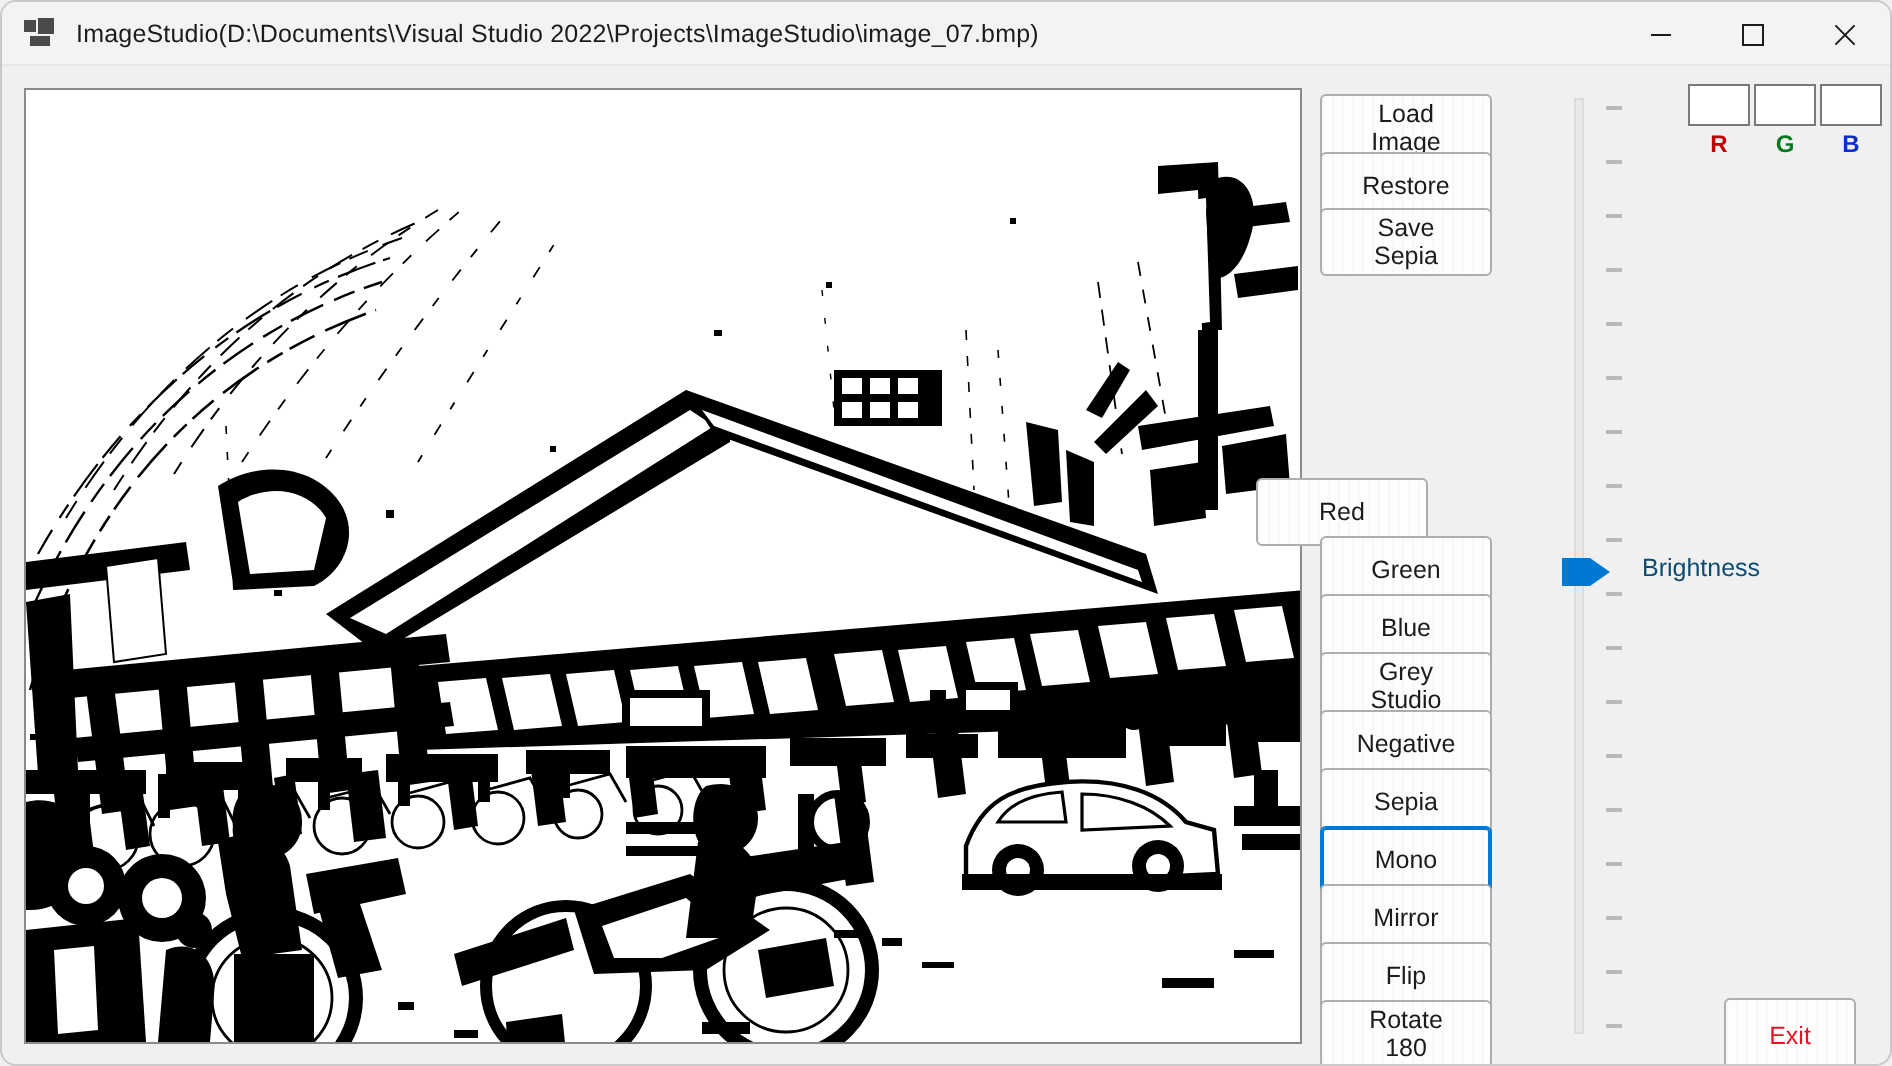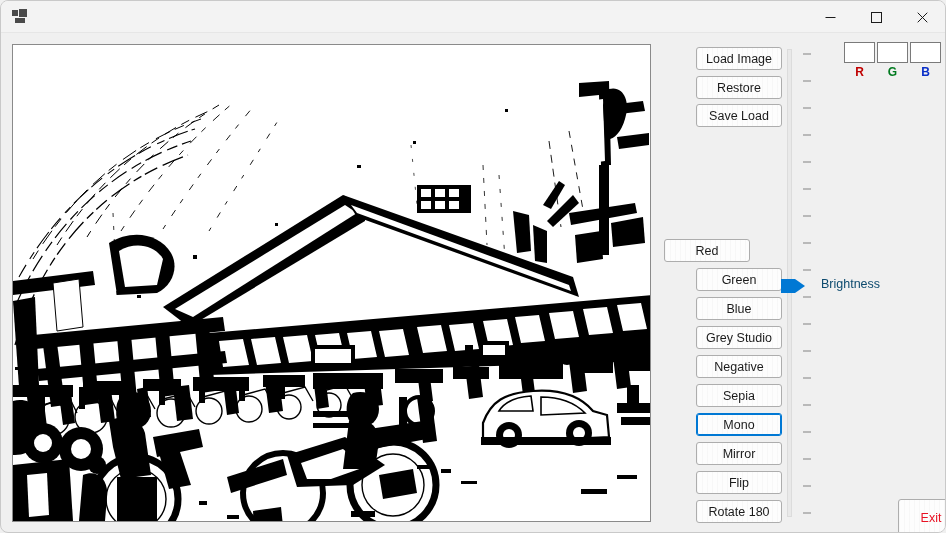--- a/index.html
+++ b/index.html
@@ -59,24 +59,23 @@
   .wfbtn{
     position:absolute;
     width:86px;height:23px;
     background:#fdfdfd;
     border:1px solid #adadad;
     border-radius:3px;
     font-family:"Liberation Sans","DejaVu Sans",sans-serif;
     font-size:12.5px;color:#1b1b1b;
     display:flex;align-items:center;justify-content:center;
     box-sizing:border-box;
-    padding:0;
+    padding:16px;
     cursor:default;
     background-image:repeating-linear-gradient(90deg,rgba(0,0,0,0.022) 0 1px,rgba(0,0,0,0) 1px 5px);
-    margin-left:36px;
   }
   .wfbtn.focused{
     border:1px solid #0078d4;
     box-shadow:inset 0 0 0 1px #0078d4;
   }
   .wfbtn.exit{
     width:66px;height:38px;color:#e81123;
   }
 
   
@@ -115,20 +114,21 @@
 <body>
 
 <div id="app">
 
   <div id="titlebar">
     <div id="app-icon">
       <i class="sq1"></i>
         <i class="sq2"></i>
         <i class="sq3"></i>
     </div>
+    <div id="title-text">ImageStudio(D:\Documents\Visual Studio 2022\Projects\ImageStudio\image_07.bmp)</div>
     <div id="winbtns">
       <div class="winbtn">
         <svg width="11" height="11" viewBox="0 0 11 11">
             <line x1="0.5" y1="5.5" x2="10.5" y2="5.5" stroke="#1b1b1b" stroke-width="1"></line>
           </svg>
       </div>
       <div class="winbtn">
         <svg width="11" height="11" viewBox="0 0 11 11">
             <rect x="0.5" y="0.5" width="10" height="10" fill="none" stroke="#1b1b1b" stroke-width="1"></rect>
           </svg>
@@ -374,21 +374,21 @@
         <rect x="568" y="444" width="26" height="5"></rect>
         <rect x="604" y="430" width="20" height="4"></rect>
         <rect x="452" y="300" width="8" height="6"></rect>
         <rect x="148" y="318" width="10" height="5"></rect>
       </g>
     </svg>
   </div>
 
   <button class="wfbtn" style="left:659px;top:46px;">Load Image</button>
   <button class="wfbtn" style="left:659px;top:75px;">Restore</button>
-  <button class="wfbtn" style="left:659px;top:103px;">Save Load</button>
+  <button class="wfbtn" style="left:659px;top:103px;">Save Sepia</button>
 
   <button class="wfbtn" style="left:627px;top:238px;">Red</button>
   <button class="wfbtn" style="left:659px;top:267px;">Green</button>
   <button class="wfbtn" style="left:659px;top:296px;">Blue</button>
   <button class="wfbtn" style="left:659px;top:325px;">Grey Studio</button>
   <button class="wfbtn" style="left:659px;top:354px;">Negative</button>
   <button class="wfbtn" style="left:659px;top:383px;">Sepia</button>
   <button class="wfbtn focused" style="left:659px;top:412px;">Mono</button>
   <button class="wfbtn" style="left:659px;top:441px;">Mirror</button>
   <button class="wfbtn" style="left:659px;top:470px;">Flip</button>

